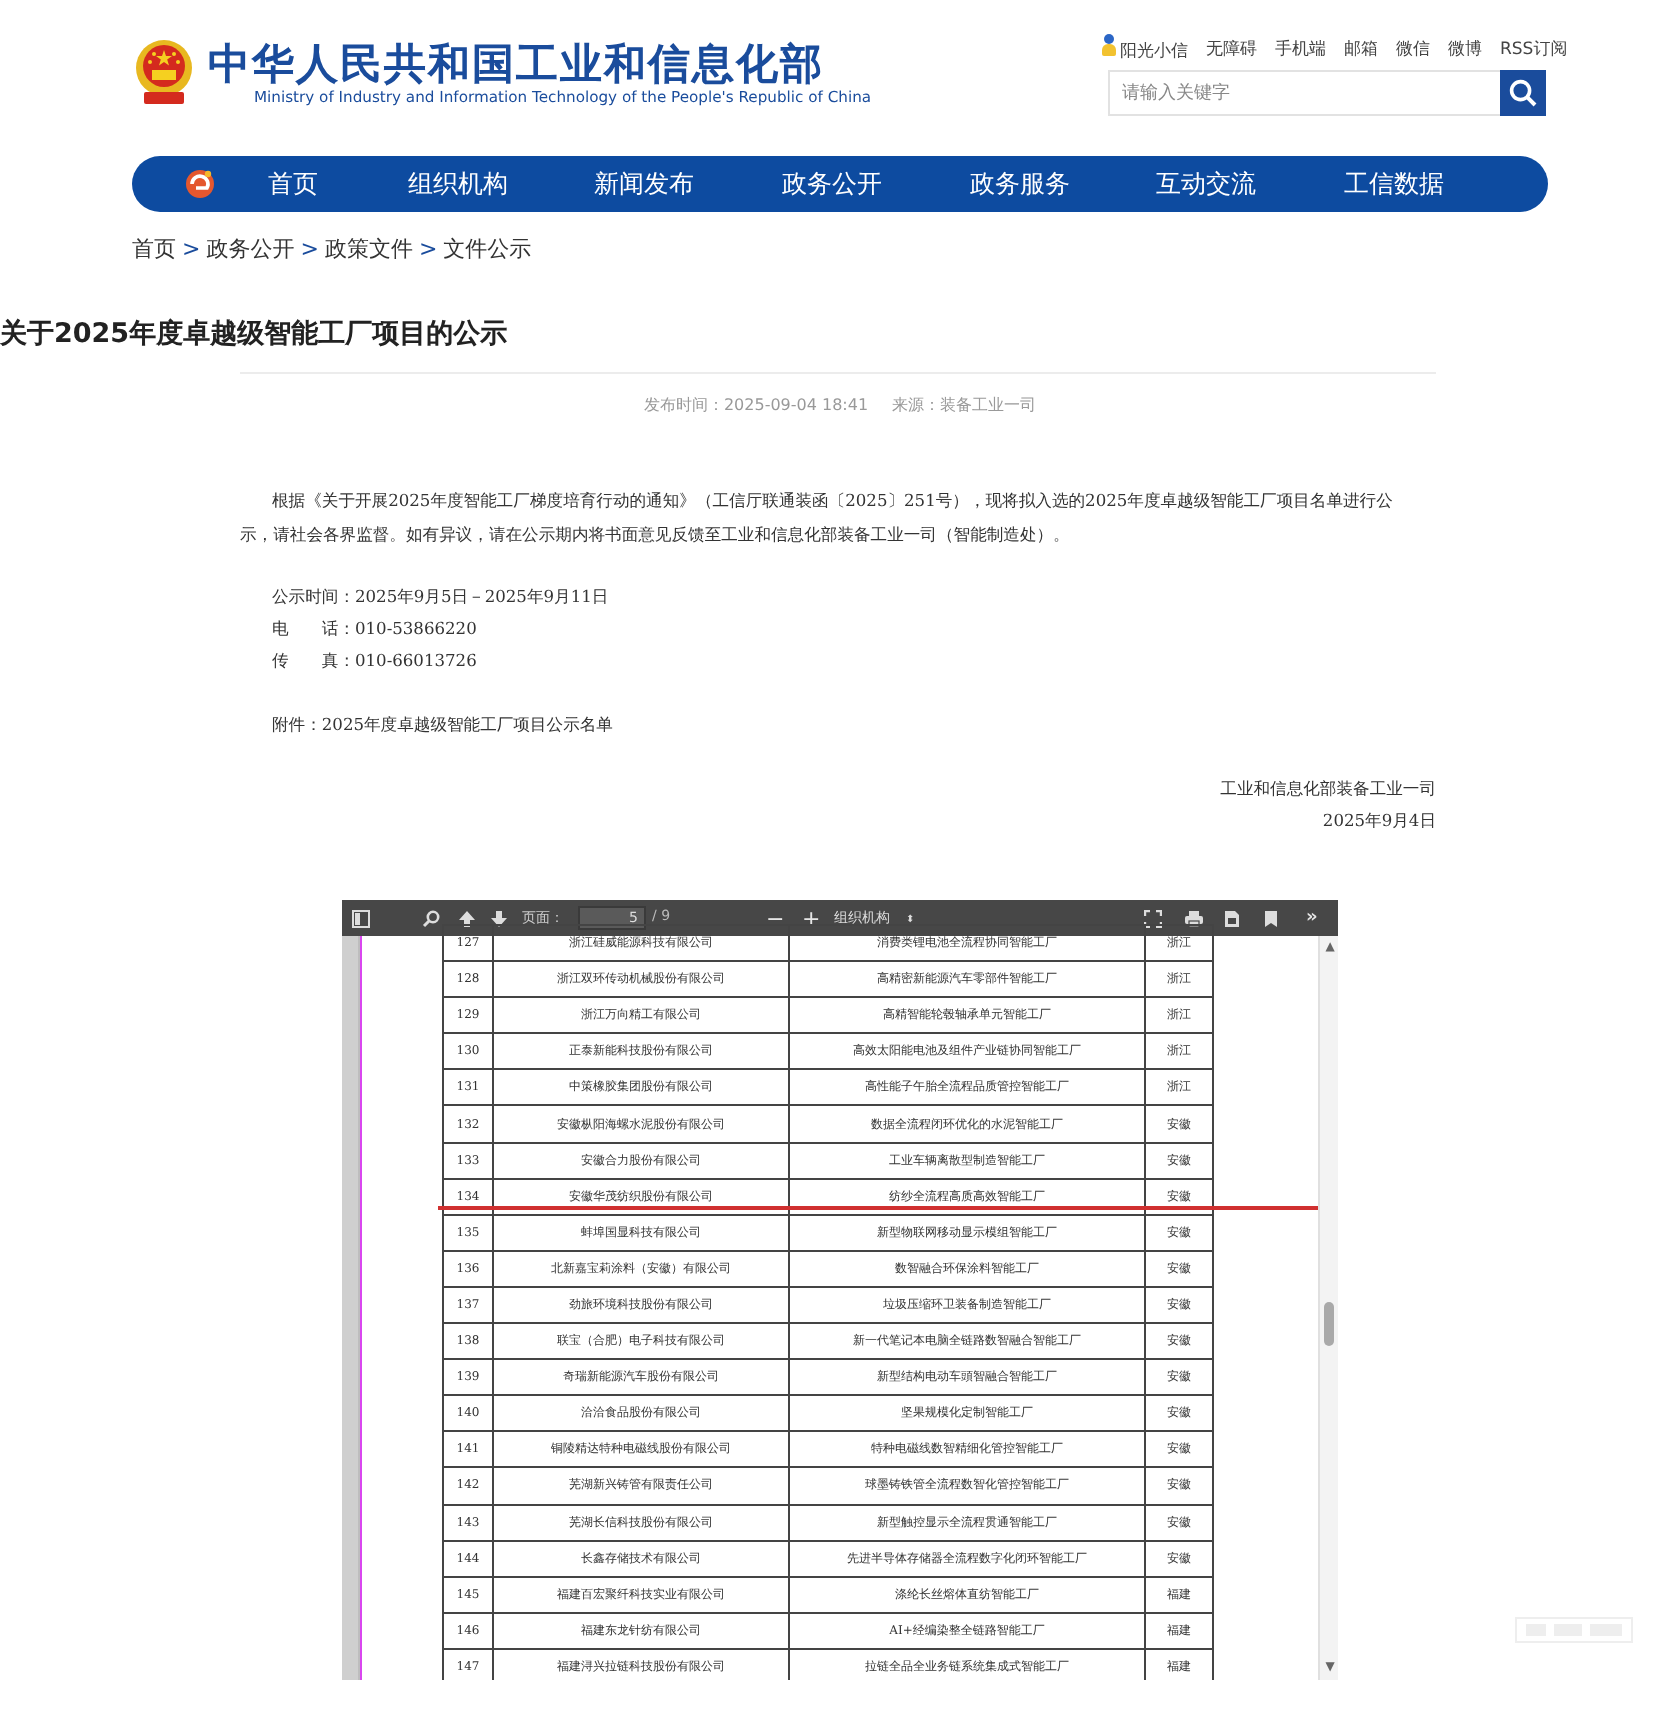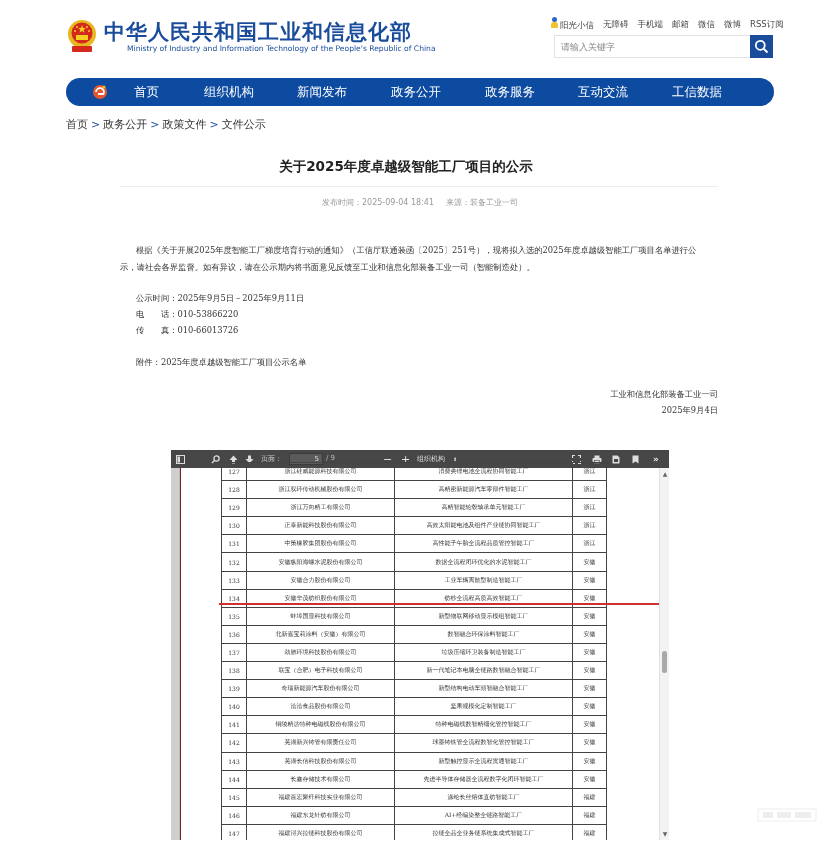--- a/index.html
+++ b/index.html
@@ -28,33 +28,33 @@
   .nav { position: absolute; left: 66px; top: 78px; width: 708px; height: 28px; background: #0d4ba0; border-radius: 14px; display: flex; align-items: center; }
   .nav-logo { position: absolute; left: 26px; top: 5px; width: 16px; height: 18px; }
   .nav-item { position: absolute; top: 0; height: 28px; line-height: 28px; font-size: 12.5px; color: #fff; cursor: pointer; white-space: nowrap; }
 
   
   .breadcrumb { position: absolute; left: 66px; top: 117px; font-size: 11px; color: #333; white-space: nowrap; }
   .breadcrumb .sep { color: #1a4c9c; margin: 0 3px; }
   .breadcrumb .crumb { cursor: pointer; }
 
   
-  .article-title { position: absolute; left: 0; width: 812px; top: 158px; text-align: center; font-size: 13.5px; font-weight: bold; color: #222; }
+  .article-title { position: absolute; left: 0; width: 812px; top: 158px; text-align: left; font-size: 13.5px; font-weight: bold; color: #222; }
   .title-divider { position: absolute; left: 120px; top: 186px; width: 598px; height: 1px; background: #ececec; }
   .meta { position: absolute; left: 0; width: 840px; top: 197px; text-align: center; font-size: 8px; color: #999; white-space: nowrap; }
   .meta span + span { margin-left: 12px; }
 
   .body-text { position: absolute; font-family: "DejaVu Serif", "Liberation Serif", serif; font-size: 8.3px; color: #333; white-space: nowrap; }
   .para1 { left: 136px; top: 245px; }
   .para2 { left: 120px; top: 262px; }
   .line { left: 136px; }
   .right-line { right: 122px; }
 
   
-  .pdf { position: absolute; left: 171px; top: 450px; width: 498px; height: 390px; background: #7f1d1d; overflow: hidden; padding-left: 28px; }
+  .pdf { position: absolute; left: 171px; top: 450px; width: 498px; height: 390px; background: #d946ef; overflow: hidden; padding-left: 28px; }
   .pdf-toolbar { position: absolute; left: 0; top: 0; width: 498px; height: 18px; background: #474747; color: #ddd; font-size: 7px; }
   .tb-icon { position: absolute; top: 3px; height: 12px; display: flex; align-items: center; justify-content: center; color: #e6e6e6; font-size: 9px; cursor: pointer; }
   .page-label { position: absolute; left: 90px; top: 4px; color: #ccc; font-size: 7px; }
   .page-input { position: absolute; left: 118px; top: 3px; width: 34px; height: 12px; background: #5a5a5a; border: 1px solid #3a3a3a; color: #ddd; font-size: 7px; text-align: right; padding-right: 3px; line-height: 10px; cursor: text; }
   .page-total { position: absolute; left: 155px; top: 4px; color: #bbb; font-size: 7px; }
   .zoom-select { position: absolute; left: 246px; top: 3px; height: 12px; color: #ddd; font-size: 7px; line-height: 12px; cursor: pointer; }
 
   .pdf-left-gutter { position: absolute; left: 0; top: 18px; width: 9px; height: 372px; background: #cfcfcf; border-right: 1px solid #bdbdbd; }
   .pdf-page { position: absolute; left: 10px; top: 18px; width: 478px; height: 372px; background: #fff; }
   .pdf-scroll { position: absolute; right: 0; top: 18px; width: 10px; height: 372px; background: #f3f3f3; border-left: 1px solid #e0e0e0; }

